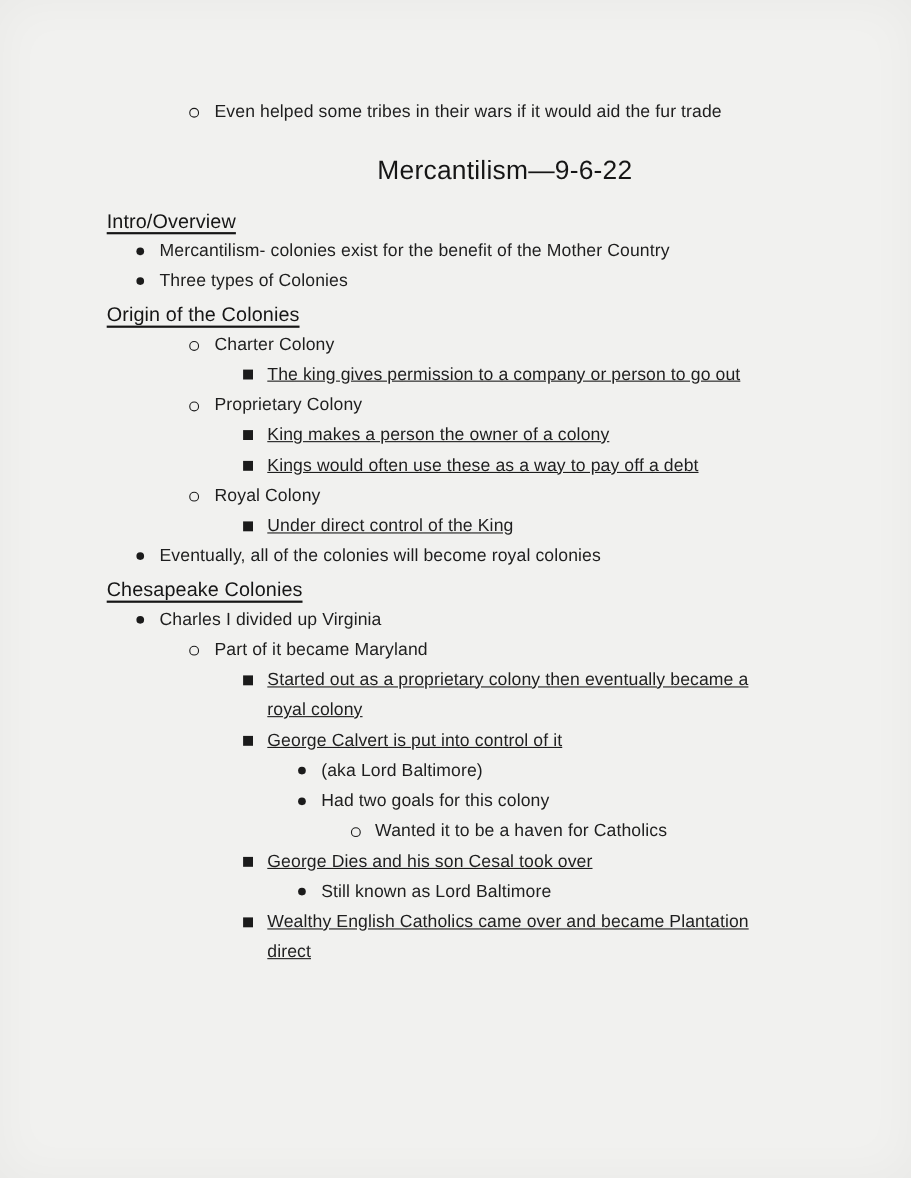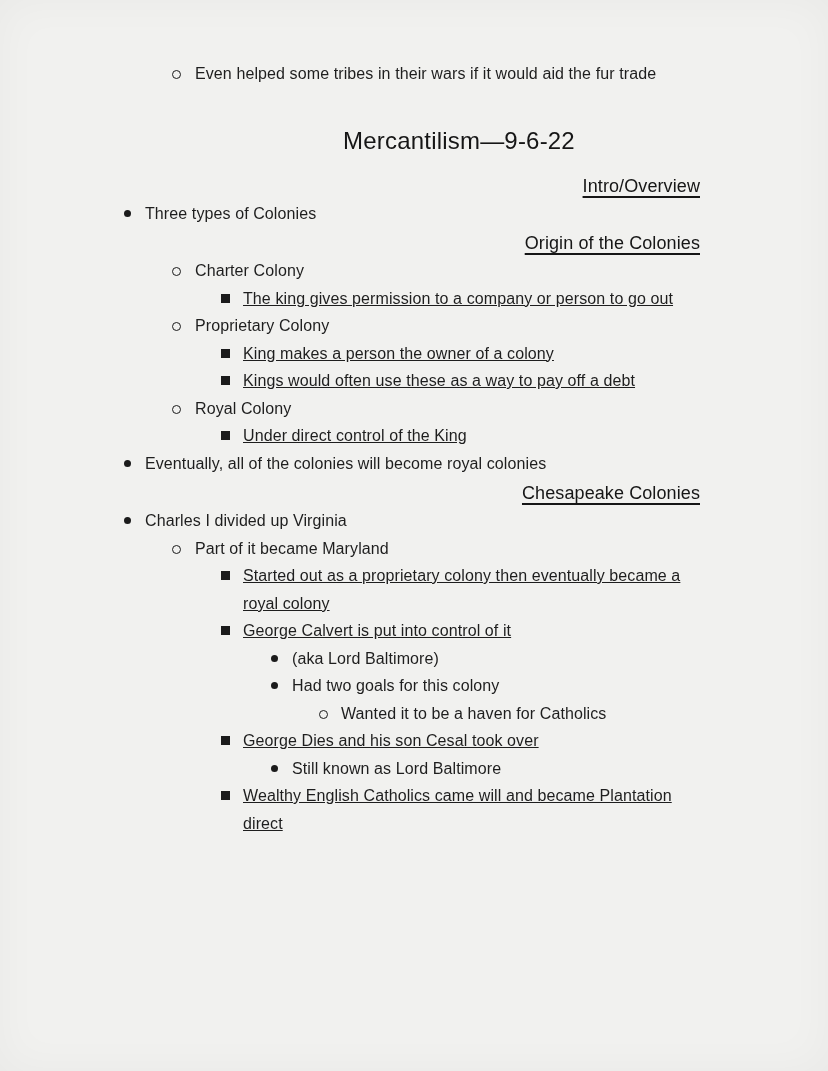--- a/index.html
+++ b/index.html
@@ -12,21 +12,21 @@
     background: #f1f1ef;
     overflow: hidden;
     font-family: "Liberation Sans", sans-serif;
     color: #1e1e1e;
     box-shadow: inset 0 0 45px rgba(0,0,0,0.035);
   }
   .notes-page {
     position: relative;
     width: 700px;
     height: 1071px;
-    padding-top: 60px;
+    padding-top: 88px;
     box-sizing: border-box;
   }
   .row {
     position: relative;
     line-height: 27.5px;
     font-size: 16px;
     letter-spacing: 0.1px;
     white-space: nowrap;
   }
   
@@ -61,33 +61,32 @@
   .lvl2 .bullet { left: 172px; }
   .lvl3 .bullet { left: 221px; }
   .lvl4 .bullet { left: 271px; }
   .lvl5 .bullet { left: 319px; }
   .heading {
     padding-left: 97px;
     font-size: 18px;
     line-height: 28px;
     margin-top: 2px;
     color: #161616;
-    text-align: right;
   }
   .heading .txt {
     text-decoration: underline;
     text-decoration-thickness: 1.5px;
     text-underline-offset: 4px;
   }
   .title-row {
     padding-left: 218px;
     text-align: center;
     font-size: 24px;
     line-height: 34px;
-    margin-top: 36px;
+    margin-top: 23px;
     margin-bottom: 14px;
     color: #161616;
     letter-spacing: 0.2px;
   }
 </style>
 </head>
 <body>
 
 <div class="notes-page">
 
@@ -97,20 +96,24 @@
   </div>
 
   <div class="title-row">
     <span class="txt">Mercantilism—9-6-22</span>
   </div>
 
   <div class="row heading">
     <span class="txt">Intro/Overview</span>
   </div>
 
+  <div class="row lvl1">
+    <span class="bullet disc"></span>
+    <span class="txt">Mercantilism- colonies exist for the benefit of the Mother Country</span>
+  </div>
 
   <div class="row lvl1">
     <span class="bullet disc"></span>
     <span class="txt">Three types of Colonies</span>
   </div>
 
   <div class="row heading">
     <span class="txt">Origin of the Colonies</span>
   </div>
 
@@ -204,20 +207,20 @@
     <span class="txt">George Dies and his son Cesal took over</span>
   </div>
 
   <div class="row lvl4">
     <span class="bullet disc"></span>
     <span class="txt">Still known as Lord Baltimore</span>
   </div>
 
   <div class="row lvl3">
     <span class="bullet square"></span>
-    <span class="txt">Wealthy English Catholics came will and became Plantation</span>
+    <span class="txt">Wealthy English Catholics came over and became Plantation</span>
   </div>
 
   <div class="row lvl3">
     <span class="txt">direct</span>
   </div>
 
 </div>
 
 </body></html>

